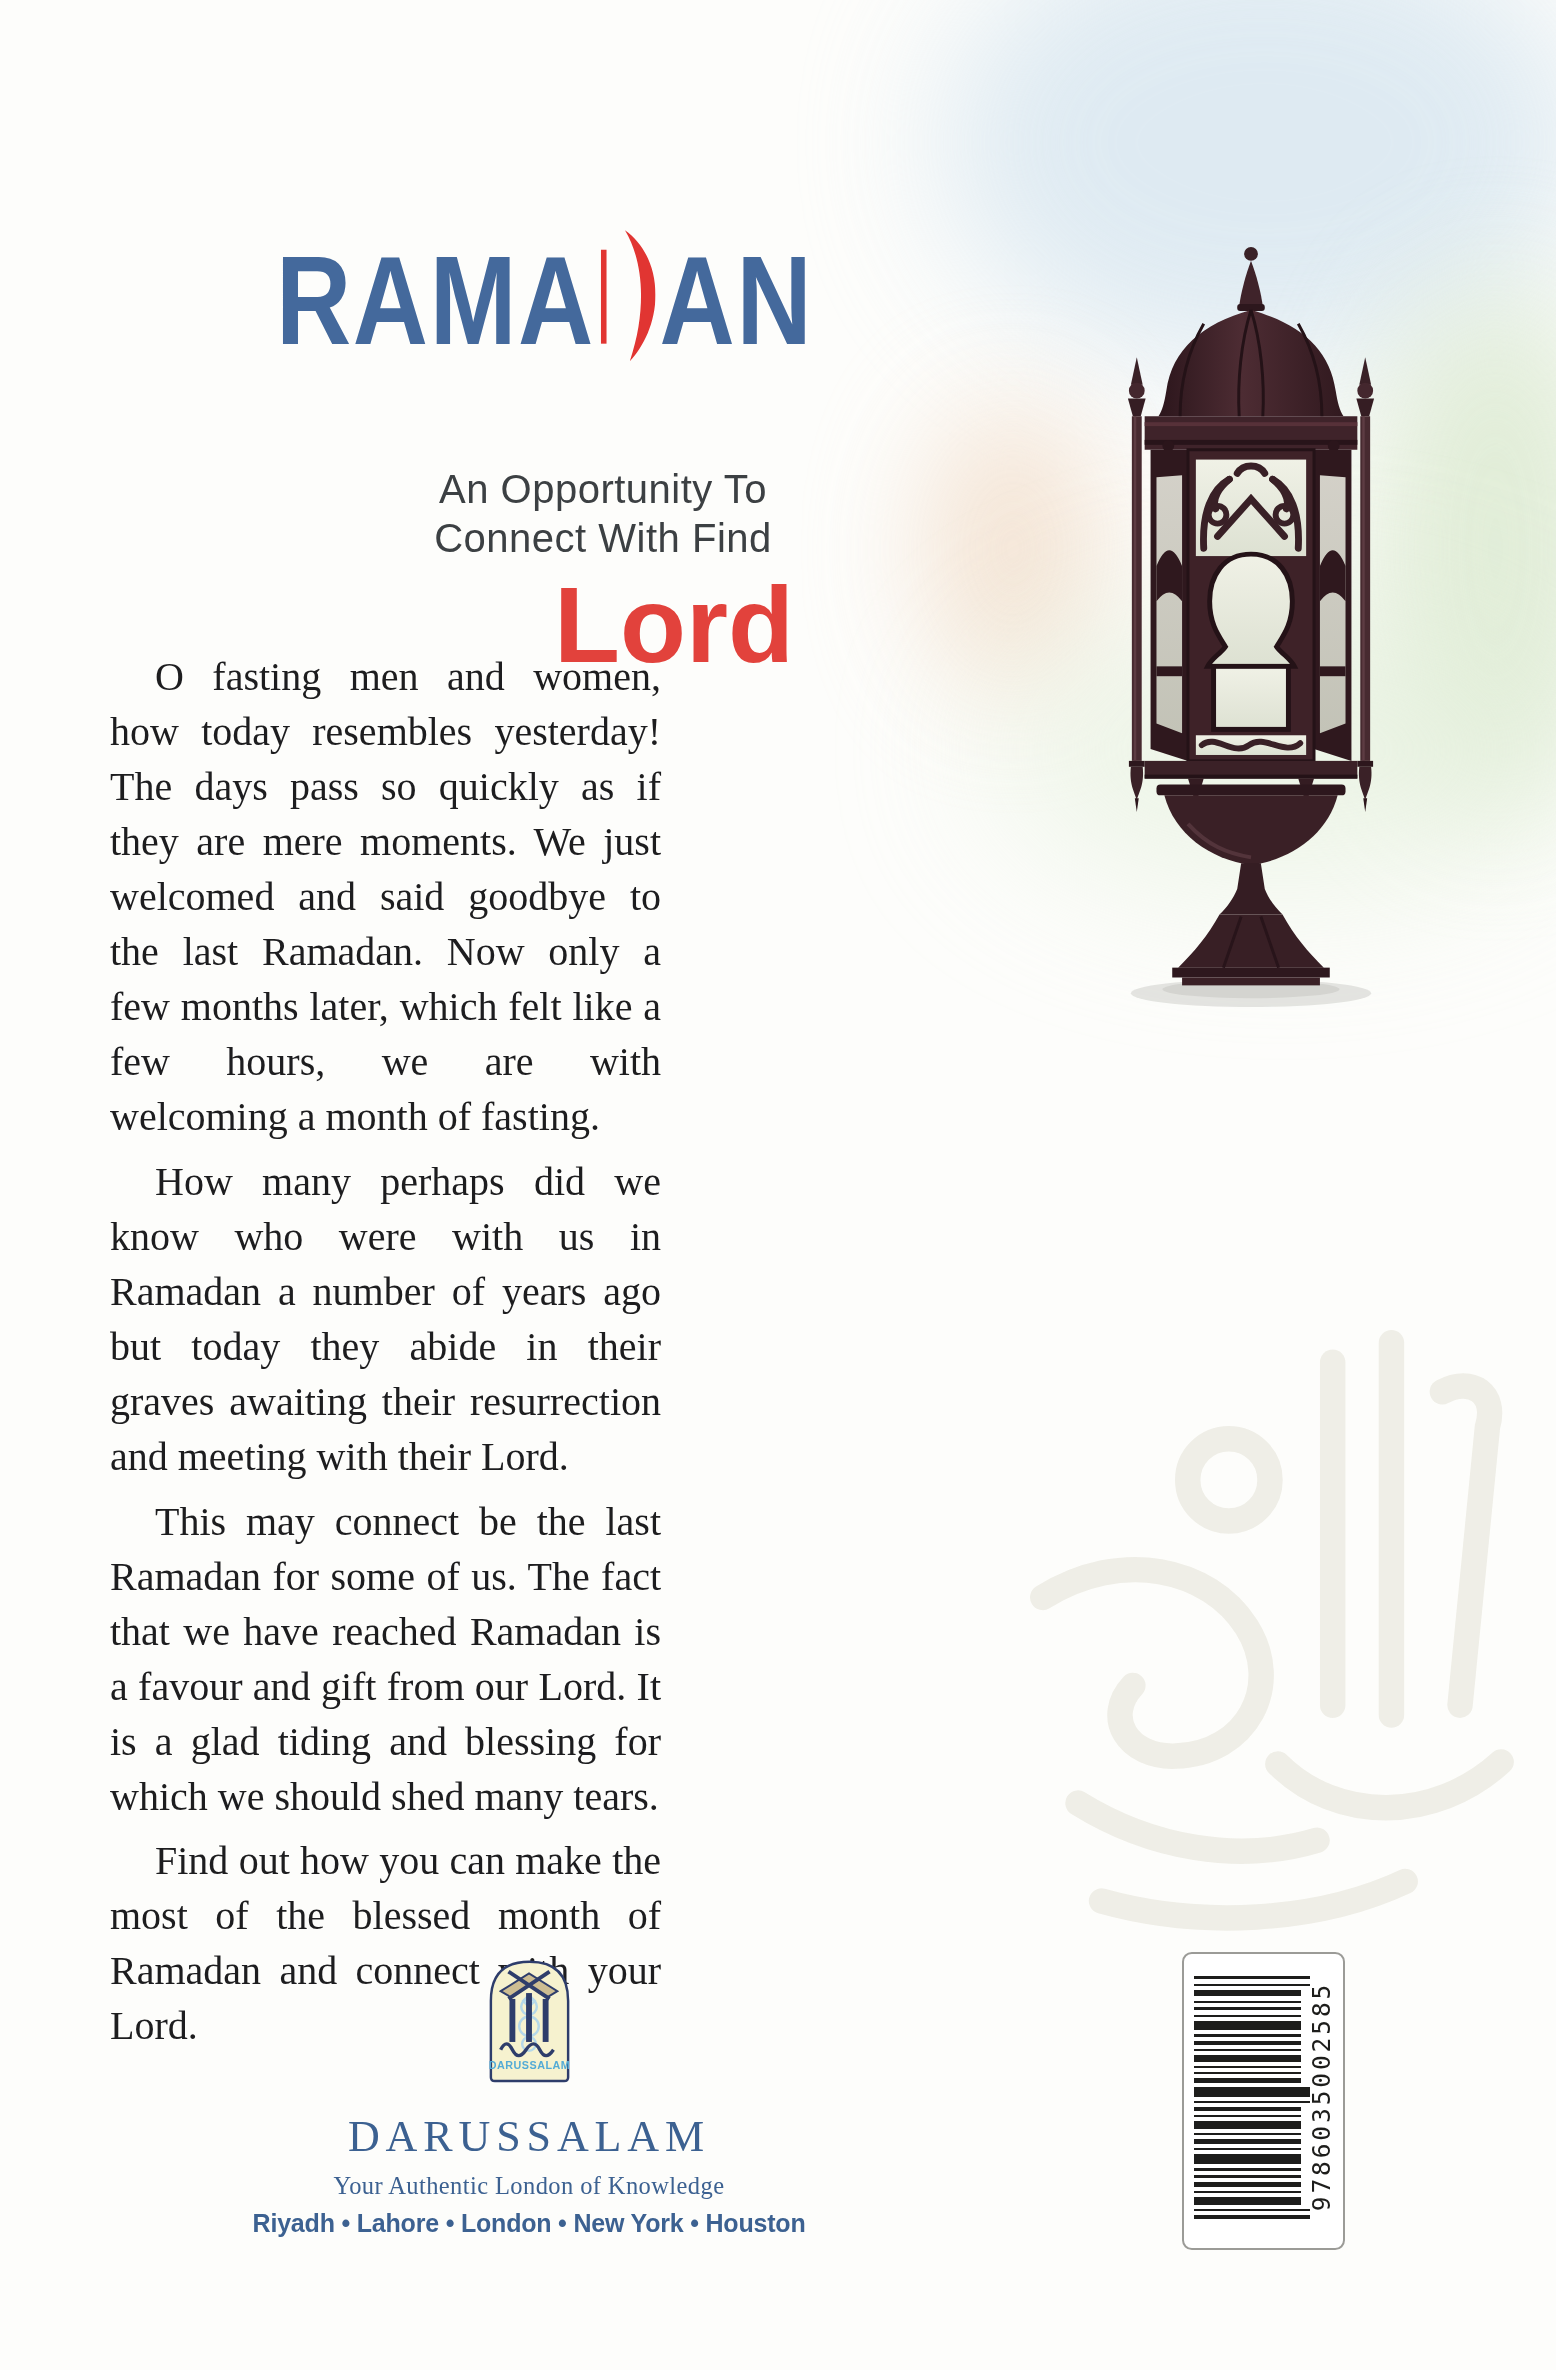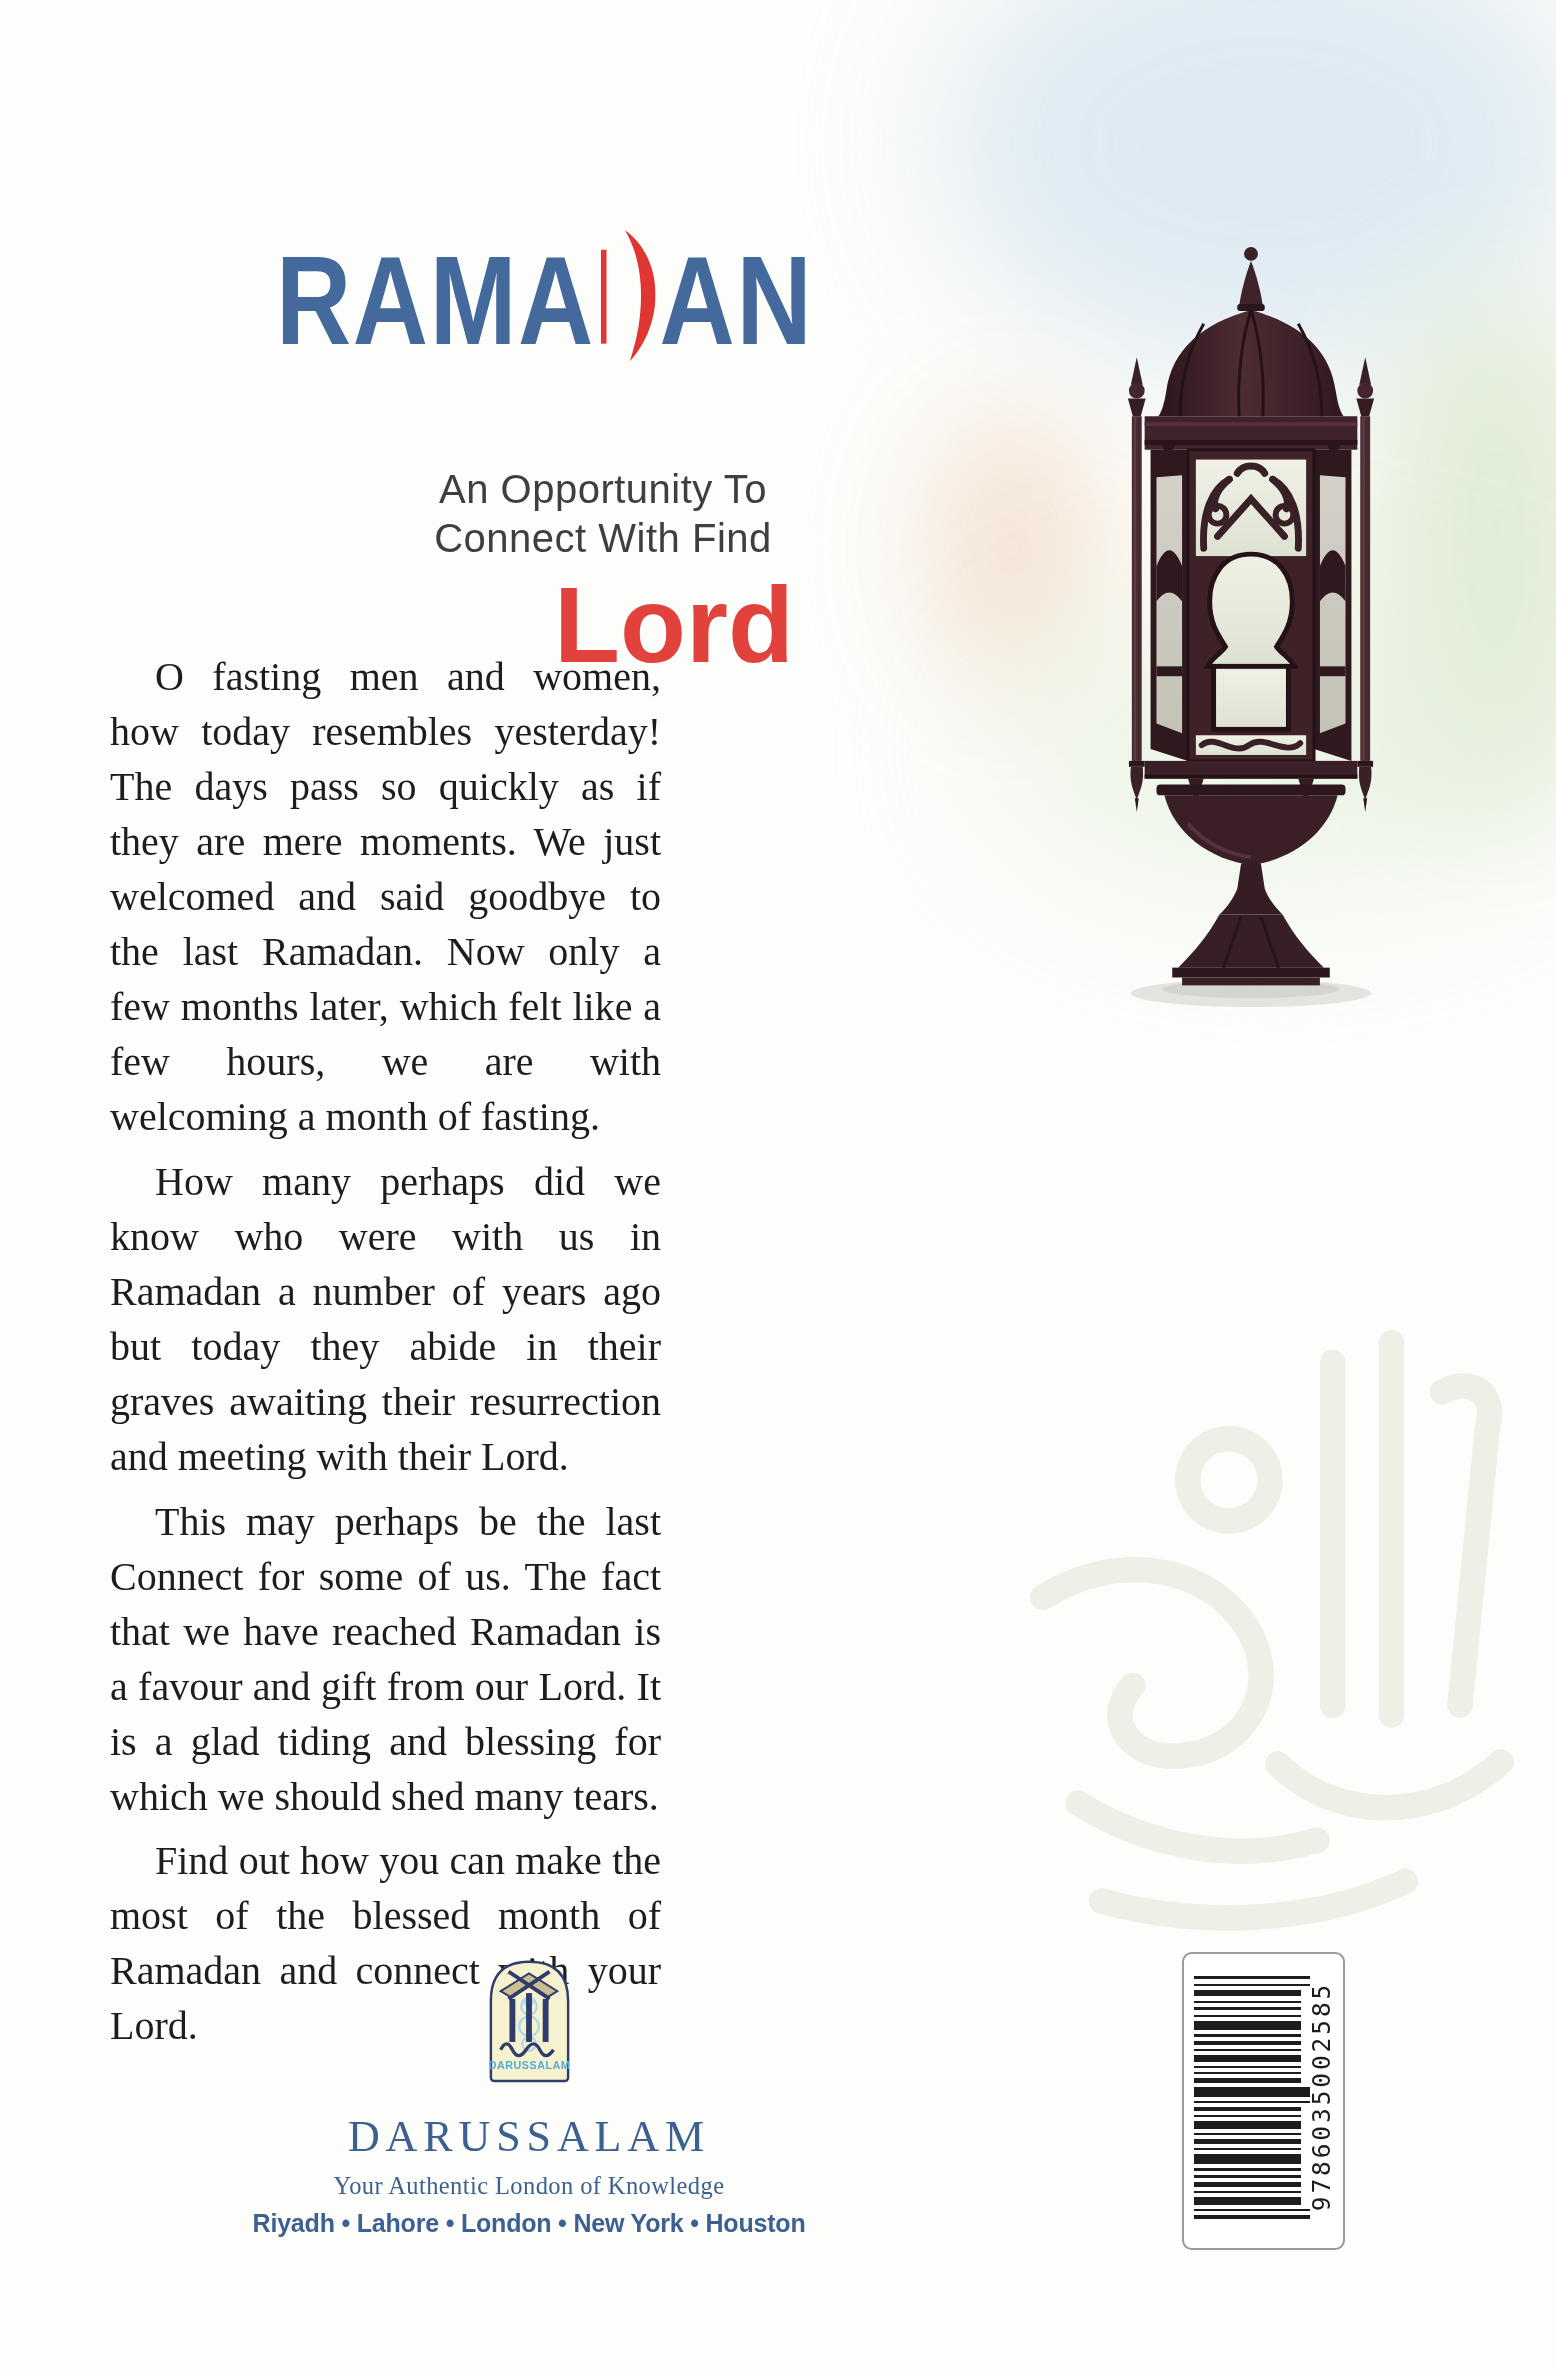--- a/index.html
+++ b/index.html
@@ -127,21 +127,21 @@
 
   <div class="subtitle-block">
     <div class="subtitle-line">An Opportunity To</div>
     <div class="subtitle-line">Connect With Find</div>
     <div class="lord">Lord</div>
   </div>
 
   <div class="body-text">
     <p>O fasting men and women, how today resembles yesterday! The days pass so quickly as if they are mere moments. We just welcomed and said goodbye to the last Ramadan. Now only a few months later, which felt like a few hours, we are with welcoming a month of fasting.</p>
     <p>How many perhaps did we know who were with us in Ramadan a number of years ago but today they abide in their graves awaiting their resurrection and meeting with their Lord.</p>
-    <p>This may perhaps be the last Connect for some of us. The fact that we have reached Ramadan is a favour and gift from our Lord. It is a glad tiding and blessing for which we should shed many tears.</p>
+    <p>This may connect be the last Ramadan for some of us. The fact that we have reached Ramadan is a favour and gift from our Lord. It is a glad tiding and blessing for which we should shed many tears.</p>
     <p>Find out how you can make the most of the blessed month of Ramadan and connect with your Lord.</p>
   </div>
 
   <svg class="lantern" width="318" height="768" viewBox="0 0 320 780">
     <defs>
       <linearGradient id="lgBody" x1="0" y1="0" x2="1" y2="0">
         <stop offset="0" stop-color="#2c161c"></stop>
           <stop offset=".45" stop-color="#4d2c33"></stop>
           <stop offset="1" stop-color="#31191f"></stop>
       </linearGradient>

